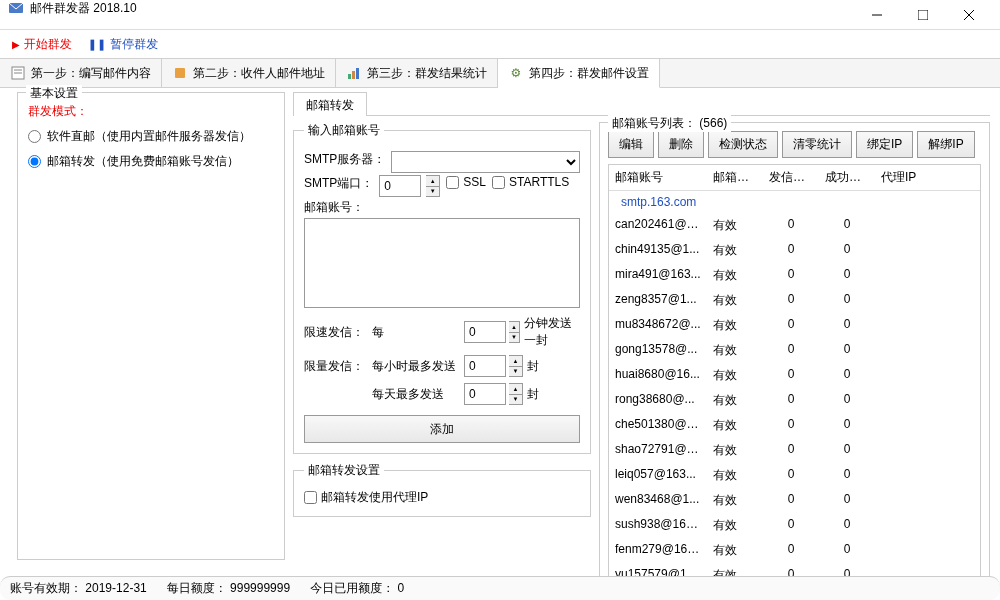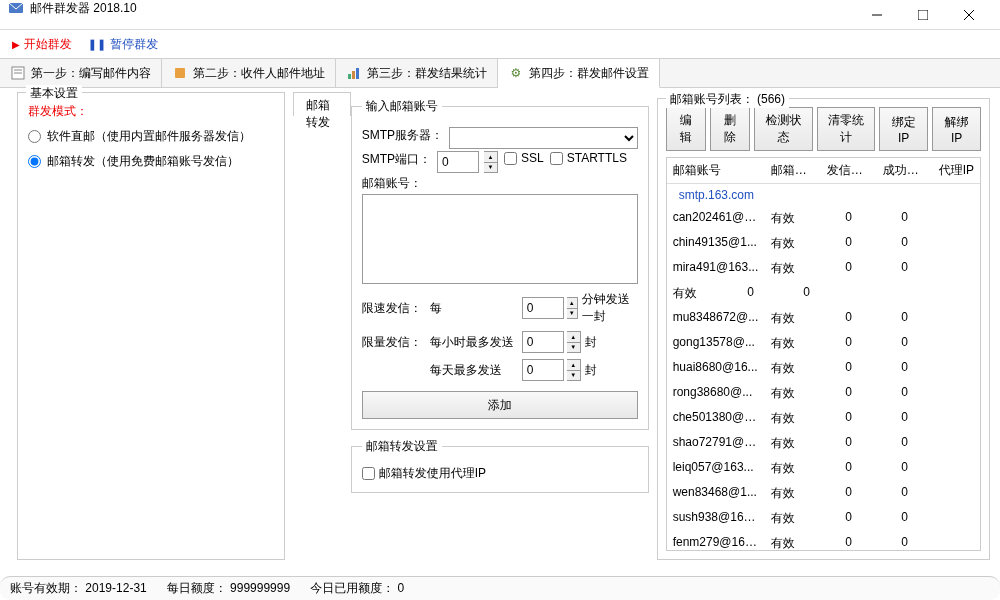--- a/index.html
+++ b/index.html
@@ -23,21 +23,21 @@
 .step .sicon { width: 16px; height: 16px; display: inline-flex; align-items: center; justify-content: center; }
 
 .main { display: flex; height: 472px; padding: 4px 10px 0 10px; gap: 8px; }
 
 .left-panel { width: 268px; border: 1px solid #ccc; position: relative; padding: 10px 10px; margin-left: 7px; }
 .left-panel .legend { position: absolute; top: -8px; left: 8px; background: #fff; padding: 0 4px; }
 .left-panel .mode-label { color: #e00; margin-bottom: 8px; display: block; }
 .radio-row { display: flex; align-items: center; gap: 6px; margin: 8px 0; }
 .radio-row input { margin: 0; }
 
-.right-panel { flex: 1; display: flex; flex-direction: row; }
+.right-panel { flex: 1; display: flex; flex-direction: column; }
 .subtabs { height: 24px; display: flex; border-bottom: 1px solid #ccc; }
 .subtab { padding: 4px 12px; border: 1px solid #ccc; border-bottom: none; background: #fff; cursor: pointer; margin-bottom: -1px; }
 
 .right-content { flex: 1; display: flex; gap: 8px; padding-top: 6px; }
 
 .input-col { width: 298px; display: flex; flex-direction: column; gap: 8px; }
 fieldset { border: 1px solid #ccc; padding: 10px; position: relative; }
 fieldset legend { padding: 0 4px; }
 
 .form-row { display: flex; align-items: flex-start; gap: 6px; margin: 2px 0; }
@@ -290,20 +290,21 @@
                 <div class="td c-ip"></div>
               </div>
               <div class="data-row">
                 <div class="td c-acc">mira491@163...</div>
                 <div class="td c-st">有效</div>
                 <div class="td c-sent">0</div>
                 <div class="td c-ok">0</div>
                 <div class="td c-ip"></div>
               </div>
               <div class="data-row">
+                <div class="td c-acc">zeng8357@1...</div>
                 <div class="td c-st">有效</div>
                 <div class="td c-sent">0</div>
                 <div class="td c-ok">0</div>
                 <div class="td c-ip"></div>
               </div>
               <div class="data-row">
                 <div class="td c-acc">mu8348672@...</div>
                 <div class="td c-st">有效</div>
                 <div class="td c-sent">0</div>
                 <div class="td c-ok">0</div>

